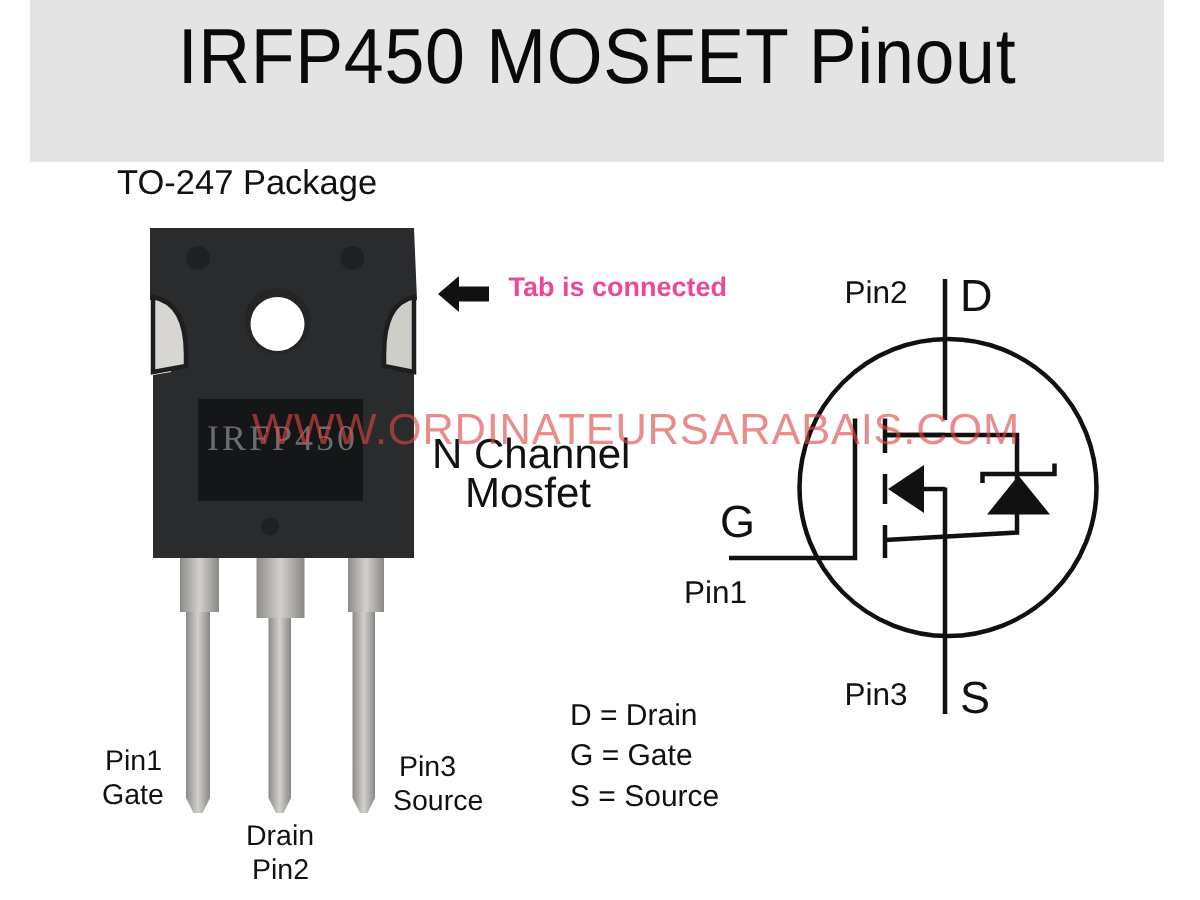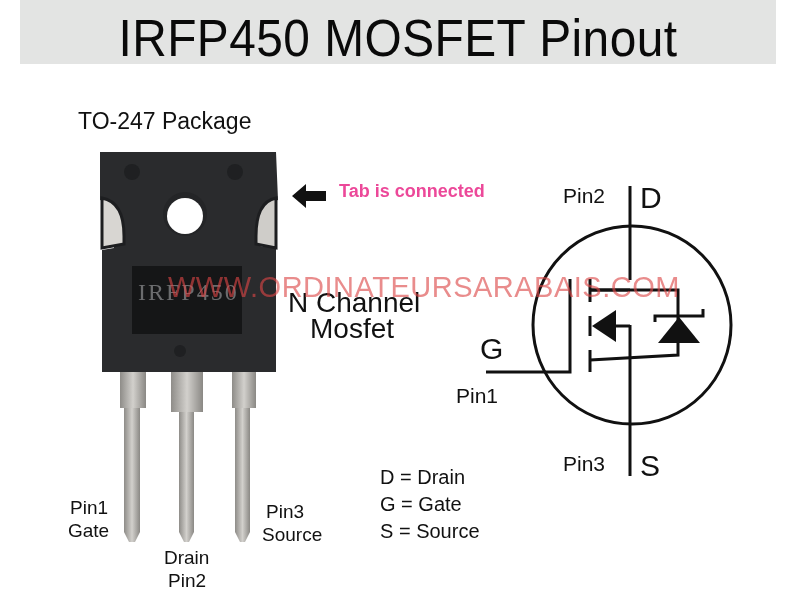--- a/index.html
+++ b/index.html
@@ -1,18 +1,18 @@
 <!DOCTYPE html>
 <html><head>
 <meta charset="utf-8">
 <style>
   html, body { margin:0; padding:0; }
   body { width:800px; height:600px; background:#ffffff; position:relative; overflow:hidden;
          font-family:"Liberation Sans", sans-serif; color:#111; }
-  .title-bar { position:absolute; left:20px; top:0; width:756px; height:64px; background:#e3e4e3; }
+  .title-bar { position:absolute; left:20px; top:0; width:756px; height:108px; background:#e3e4e3; }
   .title { position:absolute; left:0; width:100%; top:6px; text-align:center; font-size:52px;
            line-height:64px; color:#0a0a0a; letter-spacing:0.5px; transform:scaleX(0.92); }
   .txt { position:absolute; white-space:nowrap; }
   .pkg-label { left:78px; top:108px; font-size:23px;text-align:right; }
   .tab-note { left:339px; top:180px; font-size:18px; line-height:23px; font-weight:bold; color:#ec4899; }
   .nch { left:288px; top:266px; font-size:28px; line-height:26px;margin-top:24px; }
   .pin-lbl { font-size:19px; line-height:23px; }
   .legend { left:380px; top:464px; font-size:20px; line-height:27px; }
   .sch-lbl { font-size:21px; }
   .sch-letter { font-size:30px; }

